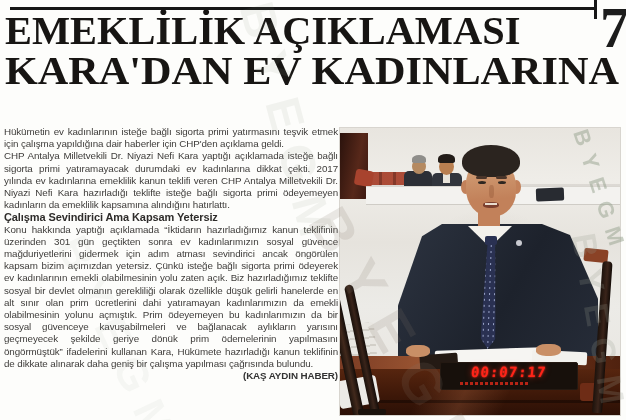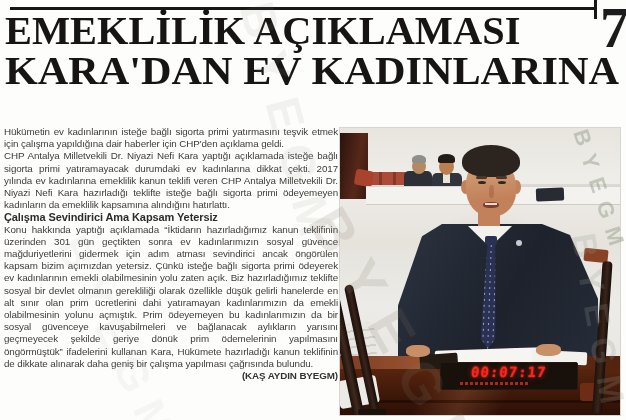--- a/index.html
+++ b/index.html
@@ -121,21 +121,21 @@
   <div class="headline">
     <div class="hl-row"><span class="hl-line" style="transform: scaleX(0.985776);">EMEKLİLİK AÇIKLAMASI</span></div>
     <div class="hl-row"><span class="hl-line" style="transform: scaleX(1.03009);">KARA'DAN EV KADINLARINA</span></div>
   </div>
 
   <div class="article-col">
     <p>Hükümetin ev kadınlarının isteğe bağlı sigorta primi yatırmasını teşvik etmek için çalışma yapıldığına dair haberler için CHP'den açıklama geldi.</p>
     <p>CHP Antalya Milletvekili Dr. Niyazi Nefi Kara yaptığı açıklamada isteğe bağlı sigorta primi yatıramayacak durumdaki ev kadınlarına dikkat çekti. 2017 yılında ev kadınlarına emeklilik kanun teklifi veren CHP Antalya Milletvekili Dr. Niyazi Nefi Kara hazırladığı teklifte isteğe bağlı sigorta primi ödeyemeyen kadınların da emeklilik kapsamına alındığını hatırlattı.</p>
     <h3>Çalışma Sevindirici Ama Kapsam Yetersiz</h3>
     <p>Konu hakkında yaptığı açıklamada “İktidarın hazırladığımız kanun teklifinin üzerinden 301 gün geçtikten sonra ev kadınlarımızın sosyal güvence mağduriyetlerini gidermek için adım atması sevindirici ancak öngörülen kapsam bizim açımızdan yetersiz. Çünkü isteğe bağlı sigorta primi ödeyerek ev kadınlarının emekli olabilmesinin yolu zaten açık. Biz hazırladığımız teklifte sosyal bir devlet olmanın gerekliliği olarak özellikle düşük gelirli hanelerde en alt sınır olan prim ücretlerini dahi yatıramayan kadınlarımızın da emekli olabilmesinin yolunu açmıştık. Prim ödeyemeyen bu kadınlarımızın da bir sosyal güvenceye kavuşabilmeleri ve bağlanacak aylıkların yarısını geçmeyecek şekilde geriye dönük prim ödemelerinin yapılmasını öngörmüştük” ifadelerini kullanan Kara, Hükümete hazırladığı kanun teklifinin de dikkate alınarak daha geniş bir çalışma yapılması çağrısında bulundu.</p>
-    <div class="byline">(KAŞ AYDIN BYEGM)</div>
+    <div class="byline">(KAŞ AYDIN HABER)</div>
   </div>
 
   <div class="photo">
     <div class="ph gallery-line"></div>
     <div class="ph wood-panel"></div>
     <div class="ph panel-red-seat"></div>
     <div class="ph red-seats-row"></div>
     <div class="ph man1-body"></div>
     <div class="ph man1-head"></div>
     <div class="ph man1-hair"></div>

